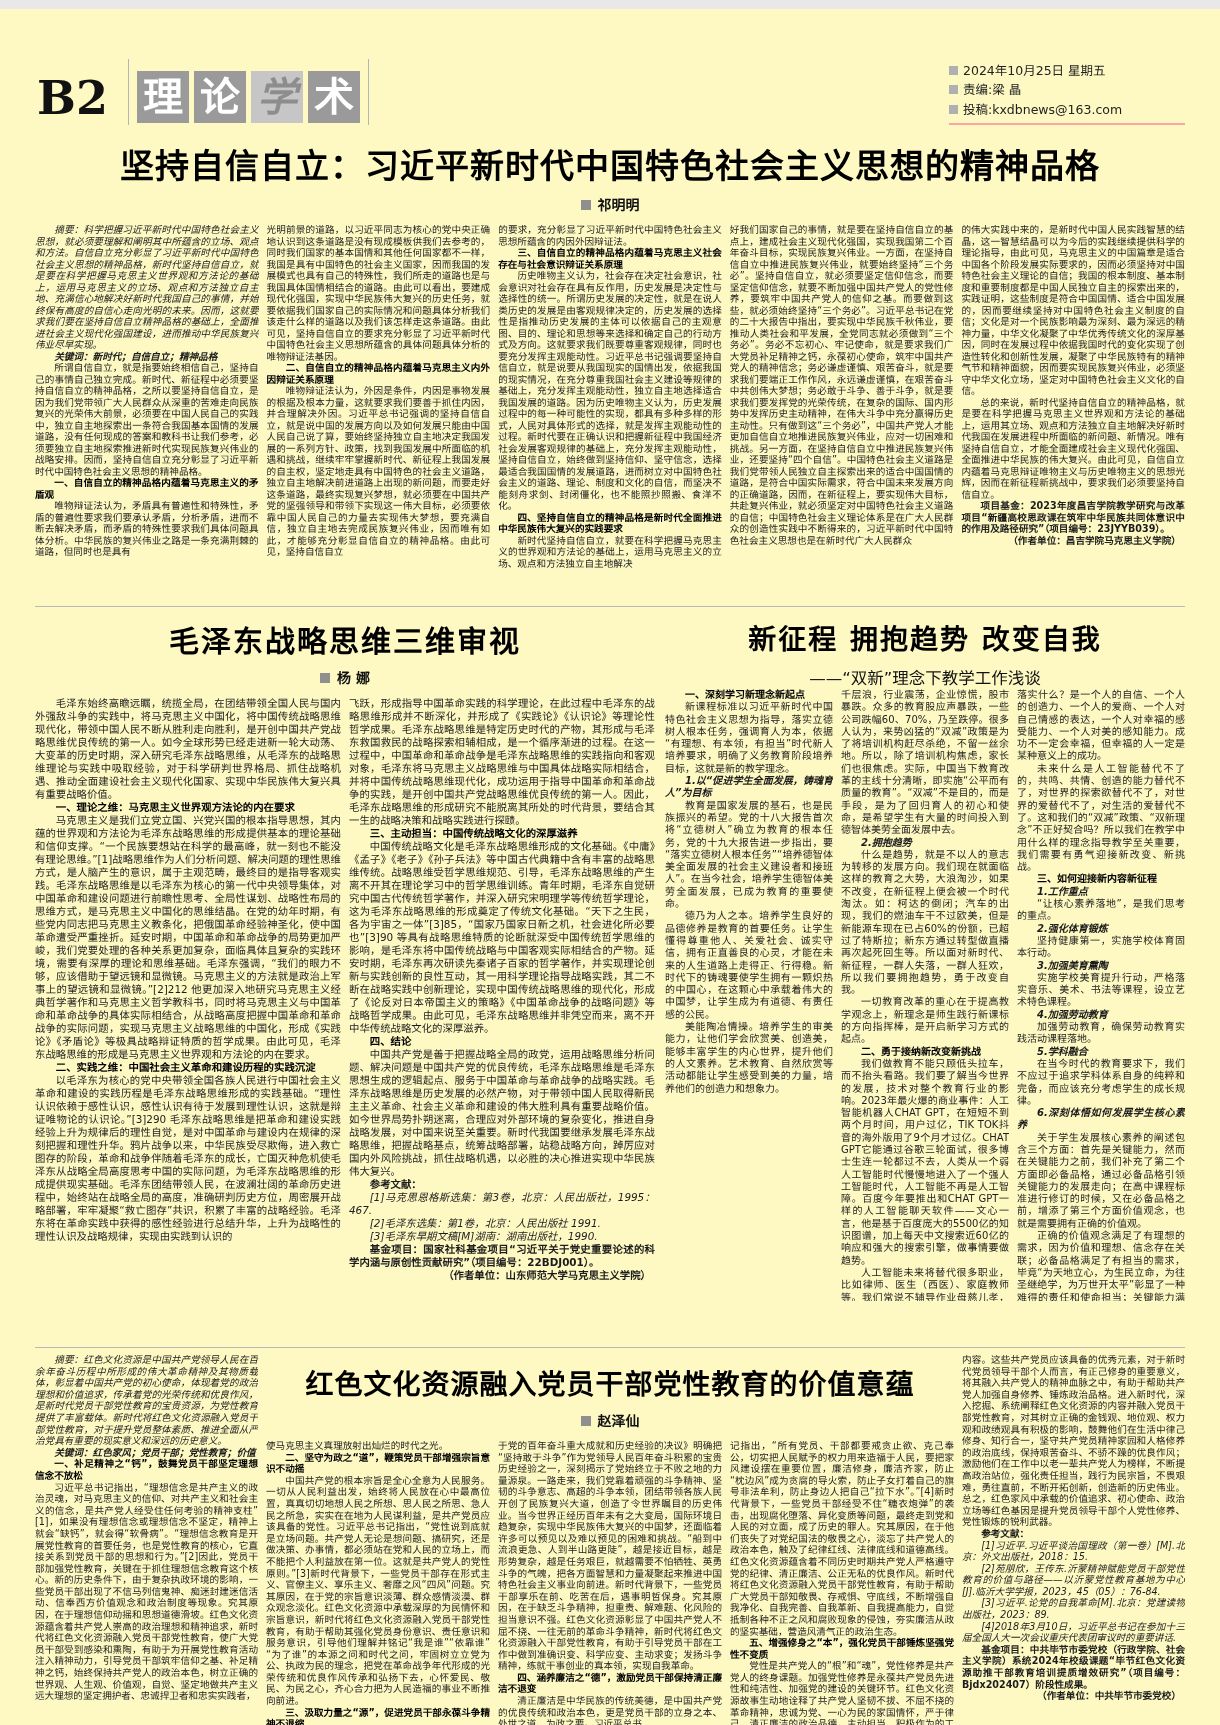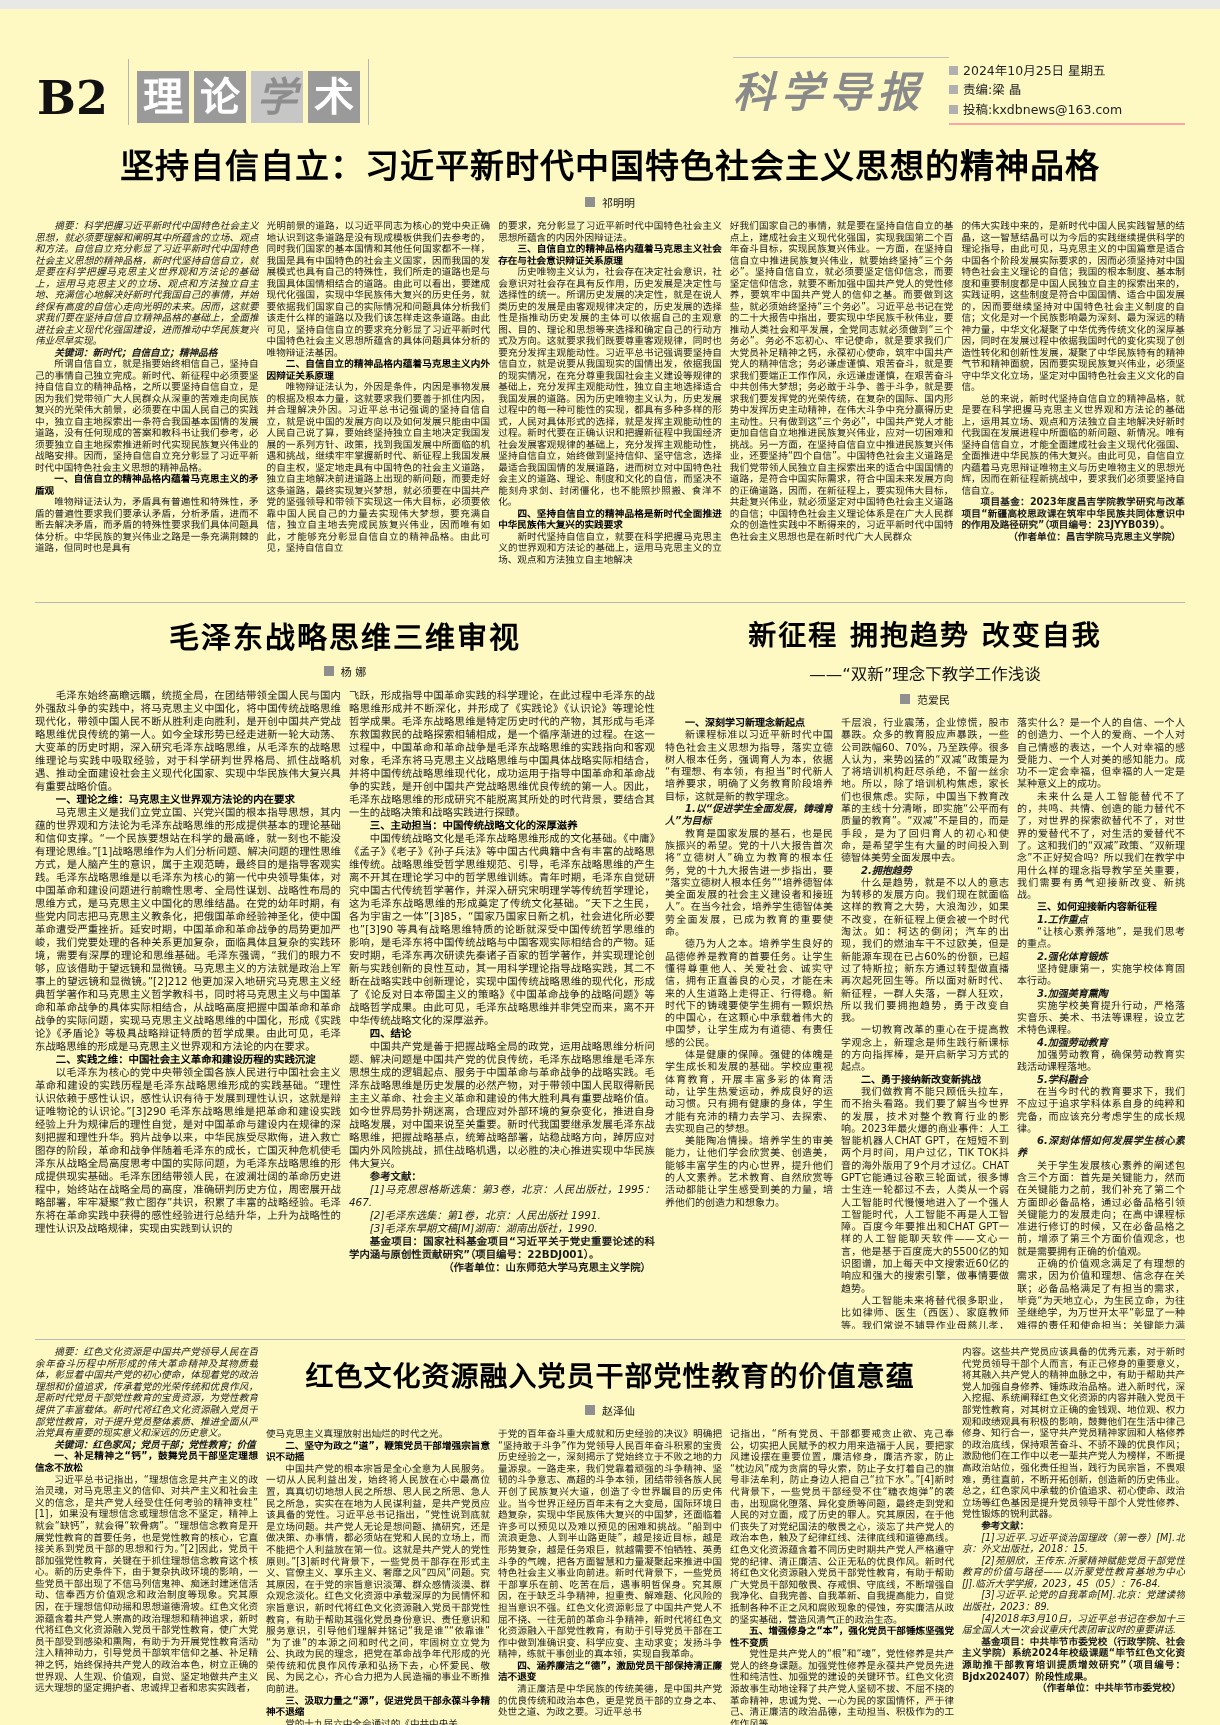--- a/index.html
+++ b/index.html
@@ -17,21 +17,21 @@
     display:flex;align-items:center;justify-content:center;line-height:1;}
   .mast-block.light{background:#c6c6c6;color:#8d8d8d;font-family:"DejaVu Serif",serif;font-style:italic;}
   .mast-spacer{flex:1;}
   .paper-name{font-family:"DejaVu Serif",serif;font-style:italic;font-weight:bold;font-size:42px;
     color:#8a8a8a;letter-spacing:6px;padding:0 24px 6px 0;border-top:1px solid #c0c0c0;}
   .mast-info{width:236px;font-size:12.5px;color:#222;line-height:1.55;border-bottom:2px solid #fca5a5;padding-bottom:4px;}
   .mast-info .row{white-space:nowrap;}
   .sq{display:inline-block;width:9px;height:9px;background:#b0b0b0;margin-right:5px;}
   
   .main-headline{font-size:34px;font-weight:900;text-align:center;letter-spacing:1px;margin:14px 0 4px 0;color:#000;}
-  .byline{text-align:center;font-size:11px;font-weight:normal;margin:6px 0 10px 0;color:#111;}
+  .byline{text-align:center;font-size:14px;font-weight:bold;margin:6px 0 10px 0;color:#111;}
   .byline .sq{width:10px;height:10px;background:#8f8f8f;margin-right:7px;}
   
   .cols{display:flex;gap:8px;}
   .col{flex:1;overflow:hidden;text-align:justify;}
   .blk{margin:0;}
   .p{text-indent:2em;}
   .pc{text-indent:0;}
   .h{font-weight:bold;text-indent:2em;color:#000;}
   .sh{font-weight:bold;font-style:italic;text-indent:2em;}
   .abstract{font-style:italic;text-indent:2em;font-weight:500;}
@@ -71,21 +71,20 @@
     <div class="pageno">B2</div>
     <div class="mast-rule-v"></div>
     <div class="mast-blocks">
       <div class="mast-block">理</div>
       <div class="mast-block">论</div>
       <div class="mast-block light">学</div>
       <div class="mast-block">术</div>
     </div>
     <div class="mast-rule-v"></div>
     <div class="mast-spacer"></div>
-    <div class="paper-name">科学导报</div>
     <div class="mast-info">
       <div class="row"><span class="sq"></span><span>2024年10月25日  星期五</span></div>
       <div class="row"><span class="sq"></span><span>责编:梁  晶</span></div>
       <div class="row"><span class="sq"></span><span>投稿:kxdbnews@163.com</span></div>
     </div>
   </div>
 
   <div class="art-top">
     <div class="main-headline">坚持自信自立：习近平新时代中国特色社会主义思想的精神品格</div>
     <div class="byline"><span class="sq"></span><span>祁明明</span></div>
@@ -148,29 +147,27 @@
             <div class="blk ref">[3]毛泽东早期文稿[M]湖南：湖南出版社，1990.</div>
             <div class="blk fund">基金项目：国家社科基金项目“习近平关于党史重要论述的科学内涵与原创性贡献研究”（项目编号：22BDJ001）。</div>
             <div class="blk author">（作者单位：山东师范大学马克思主义学院）</div>
           </div>
       </div>
     </div>
 
     <div class="art-new">
       <div class="headline">新征程  拥抱趋势  改变自我</div>
       <div class="subtitle">——“双新”理念下教学工作浅谈</div>
-      <div class="byline"><span class="sq"></span><span>范爱民</span></div>
       <div class="cols">
         <div class="col">
             <div class="blk h">一、深刻学习新理念新起点</div>
             <div class="blk p">新课程标准以习近平新时代中国特色社会主义思想为指导，落实立德树人根本任务，强调育人为本，依据“有理想、有本领，有担当”时代新人培养要求，明确了义务教育阶段培养目标，这就是新的教学理念。</div>
             <div class="blk sh">1.以“促进学生全面发展，铸魂育人”为目标</div>
             <div class="blk p">教育是国家发展的基石，也是民族振兴的希望。党的十八大报告首次将“立德树人”确立为教育的根本任务，党的十九大报告进一步指出，要“落实立德树人根本任务”“培养德智体美全面发展的社会主义建设者和接班人”。在当今社会，培养学生德智体美劳全面发展，已成为教育的重要使命。</div>
             <div class="blk p">德乃为人之本。培养学生良好的品德修养是教育的首要任务。让学生懂得尊重他人、关爱社会、诚实守信，拥有正直善良的心灵，才能在未来的人生道路上走得正、行得稳。新时代下的铸魂要使学生拥有一颗炽热的中国心，在这颗心中承载着伟大的中国梦，让学生成为有道德、有责任感的公民。</div>
-            <div class="blk p">体是健康的保障。强健的体魄是学生成长和发展的基础。学校应重视体育教育，开展丰富多彩的体育活动，让学生热爱运动，养成良好的运动习惯。只有拥有健康的身体，学生才能有充沛的精力去学习、去探索、去实现自己的梦想。</div>
             <div class="blk p">美能陶冶情操。培养学生的审美能力，让他们学会欣赏美、创造美，能够丰富学生的内心世界，提升他们的人文素养。艺术教育、自然欣赏等活动都能让学生感受到美的力量，培养他们的创造力和想象力。</div>
           </div>
         <div class="col">
             <div class="blk pc">千层浪，行业震荡，企业惊慌，股市暴跌。众多的教育股应声暴跌，一些公司跌幅60、70%，乃至跌停。很多人认为，来势凶猛的“双减”政策是为了将培训机构赶尽杀绝，不留一丝余地。所以，除了培训机构焦虑，家长们也很焦虑。实际，中国当下教育改革的主线十分清晰，即实施“公平而有质量的教育”。“双减”不是目的，而是手段，是为了回归育人的初心和使命，是希望学生有大量的时间投入到德智体美劳全面发展中去。</div>
             <div class="blk sh">2.拥抱趋势</div>
             <div class="blk p">什么是趋势，就是不以人的意志为转移的发展方向。我们现在就面临这样的教育之大势，大浪淘沙，如果不改变，在新征程上便会被一个时代淘汰。如：柯达的倒闭；汽车的出现，我们的燃油车干不过欧美，但是新能源车现在已占60%的份额，已超过了特斯拉；新东方通过转型做直播再次起死回生等。所以面对新时代、新征程，一群人失落，一群人狂欢，所以我们要拥抱趋势，勇于改变自我。</div>
             <div class="blk p">一切教育改革的重心在于提高教学观念上，新理念是师生践行新课标的方向指挥棒，是开启新学习方式的起点。</div>
             <div class="blk h">二、勇于接纳新改变新挑战</div>
             <div class="blk p">我们做教育不能只顾低头拉车，而不抬头看路。我们要了解当今世界的发展，技术对整个教育行业的影响。2023年最火爆的商业事件：人工智能机器人CHAT GPT，在短短不到两个月时间，用户过亿，TIK TOK抖音的海外版用了9个月才过亿。CHAT GPT它能通过谷歌三轮面试，很多博士生连一轮都过不去，人类从一个弱人工智能时代慢慢地进入了一个强人工智能时代，人工智能不再是人工智障。百度今年要推出和CHAT GPT一样的人工智能聊天软件——文心一言，他是基于百度庞大的5500亿的知识图谱，加上每天中文搜索近60亿的响应和强大的搜索引擎，做事情要做趋势。</div>
             <div class="blk p">人工智能未来将替代很多职业，比如律师、医生（西医）、家庭教师等。我们常说不辅导作业母慈儿孝，一辅导作业鸡飞狗跳。大家思考一下，你没有的耐心，你不会的题目，智能机器人都会，而且还会和孩子做游戏，更被孩子所喜欢，未来的辅导行业都会倒闭。可是，当前仍存在功利化、短视化的教育行为，我们必须纠正育人初心之偏，守住学生身心健康和人格健全的底线。我们需要一场思想和行动的革命。</div>

